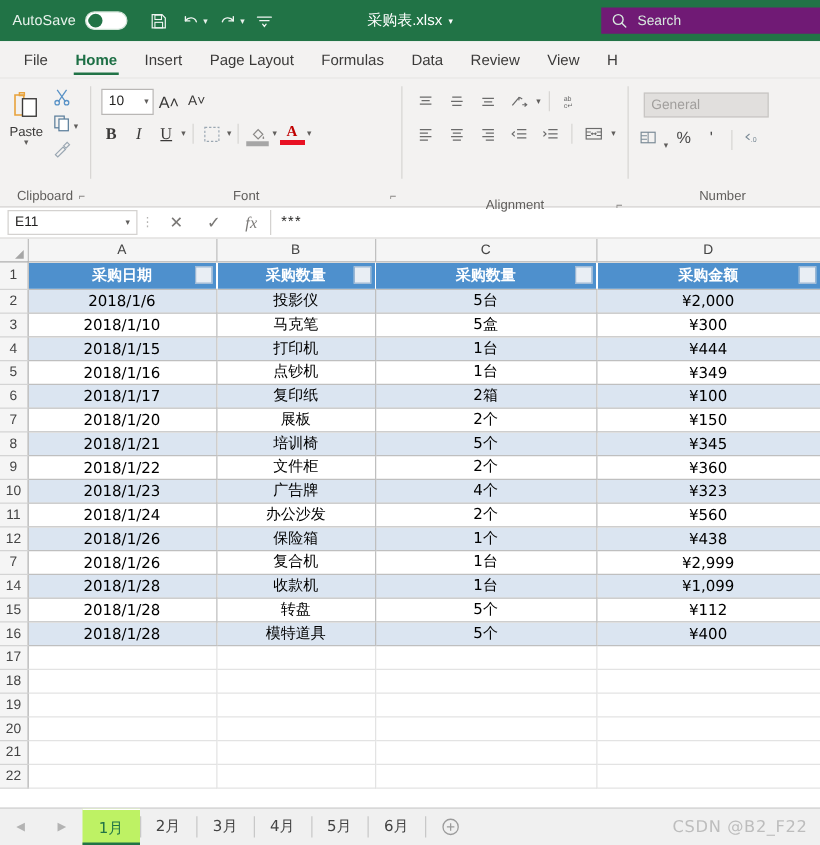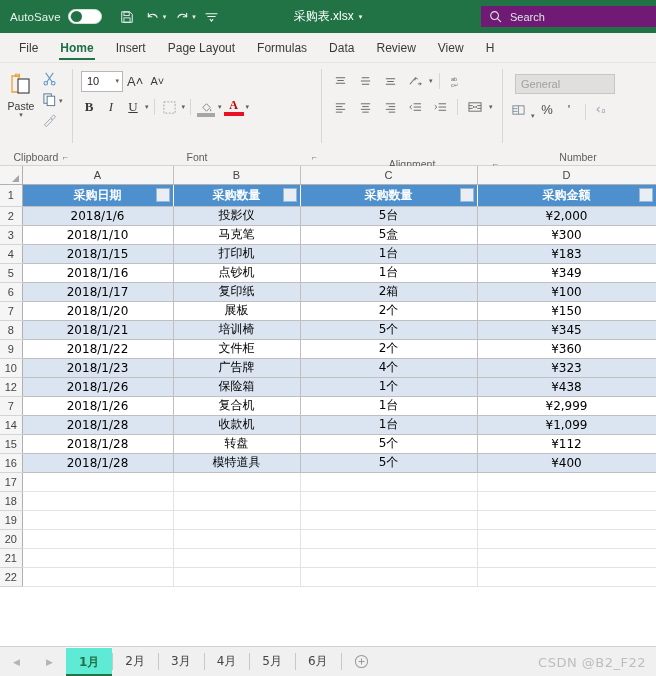--- a/index.html
+++ b/index.html
@@ -214,21 +214,21 @@
   .navarrows { width: 66px; display: flex; align-items: center; justify-content: space-around; color: #b3b3b3; font-size: 9px; }
   .sheettabs { display: flex; align-items: stretch; }
   .stab {
     padding: 0 13px; display: flex; align-items: center; font-size: 12px;
     color: #444; position: relative; font-family: "DejaVu Sans", sans-serif;
   }
   .stab + .stab::before {
     content: ""; position: absolute; left: 0; top: 6px; bottom: 6px; width: 1px; background: #c8c8c8;
   }
   .stab.active {
-    background: #5eead4; color: #217346; font-weight: 700;
+    background: #bef264; color: #217346; font-weight: 400;
     border-top: 1px solid #fff;
   }
   .stab.active::after {
     content: ""; position: absolute; left: 0; right: 0; bottom: 0; height: 2px; background: #217346;
   }
   .tab-end-sep { width: 1px; margin: 6px 0; background: #c8c8c8; }
   .addsheet {
     width: 40px; display: flex; align-items: center; justify-content: center;
     color: #9b9b9b; font-size: 14px;
   }
@@ -514,20 +514,33 @@
             </span>
           </div>
         </div>
       </div>
       <div class="rgroup-label">
         <span>Number</span>
       </div>
     </div>
   </div>
 
+  <div class="formula-bar">
+    <div class="namebox">
+      <span class="nb-text">E11</span>
+      <span class="dd-caret">▾</span>
+    </div>
+    <span class="fb-dots">⋮</span>
+    <span class="fb-btn">✕</span>
+    <span class="fb-btn">✓</span>
+    <span class="fb-btn" style="font-style:italic;font-family:'Liberation Serif',serif;">fx</span>
+    <div class="fb-input">
+      <span>***</span>
+    </div>
+  </div>
 
   <div class="gridwrap">
     <table class="grid">
       <colgroup>
         <col style="width:22px">
           <col style="width:151px">
           <col style="width:127px">
           <col style="width:177px">
           <col style="width:179px">
       </colgroup>
@@ -582,21 +595,21 @@
             <td class="cell">2018/1/10</td>
             <td class="cell">马克笔</td>
             <td class="cell">5盒</td>
             <td class="cell">¥300</td>
           </tr>
           <tr class="datarow band">
             <td class="rowhead">4</td>
             <td class="cell">2018/1/15</td>
             <td class="cell">打印机</td>
             <td class="cell">1台</td>
-            <td class="cell">¥183</td>
+            <td class="cell">¥444</td>
           </tr>
           <tr class="datarow">
             <td class="rowhead">5</td>
             <td class="cell">2018/1/16</td>
             <td class="cell">点钞机</td>
             <td class="cell">1台</td>
             <td class="cell">¥349</td>
           </tr>
           <tr class="datarow band">
             <td class="rowhead">6</td>
@@ -625,20 +638,27 @@
             <td class="cell">文件柜</td>
             <td class="cell">2个</td>
             <td class="cell">¥360</td>
           </tr>
           <tr class="datarow band">
             <td class="rowhead">10</td>
             <td class="cell">2018/1/23</td>
             <td class="cell">广告牌</td>
             <td class="cell">4个</td>
             <td class="cell">¥323</td>
+          </tr>
+          <tr class="datarow">
+            <td class="rowhead">11</td>
+            <td class="cell">2018/1/24</td>
+            <td class="cell">办公沙发</td>
+            <td class="cell">2个</td>
+            <td class="cell">¥560</td>
           </tr>
           <tr class="datarow band">
             <td class="rowhead">12</td>
             <td class="cell">2018/1/26</td>
             <td class="cell">保险箱</td>
             <td class="cell">1个</td>
             <td class="cell">¥438</td>
           </tr>
           <tr class="datarow">
             <td class="rowhead">7</td>

